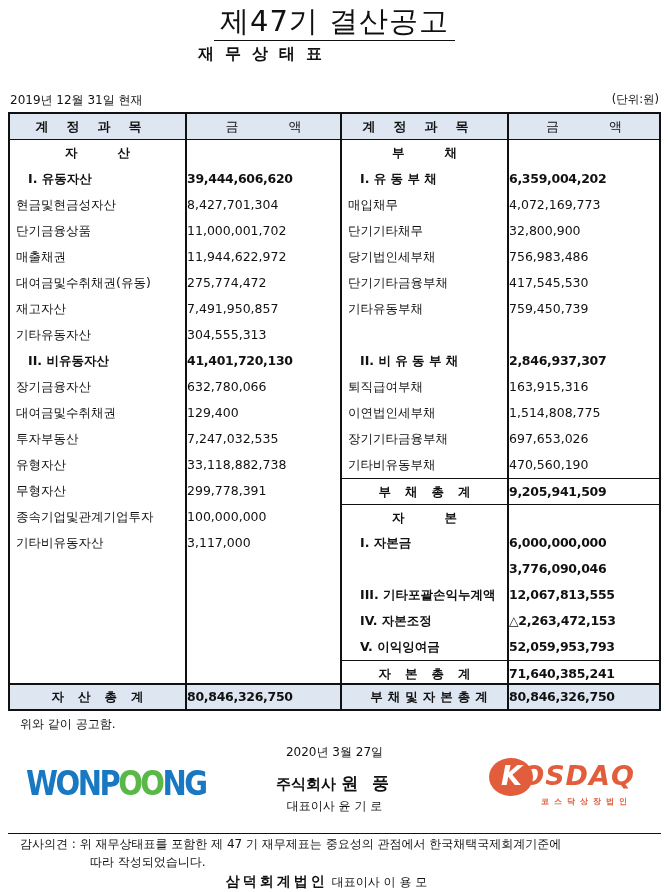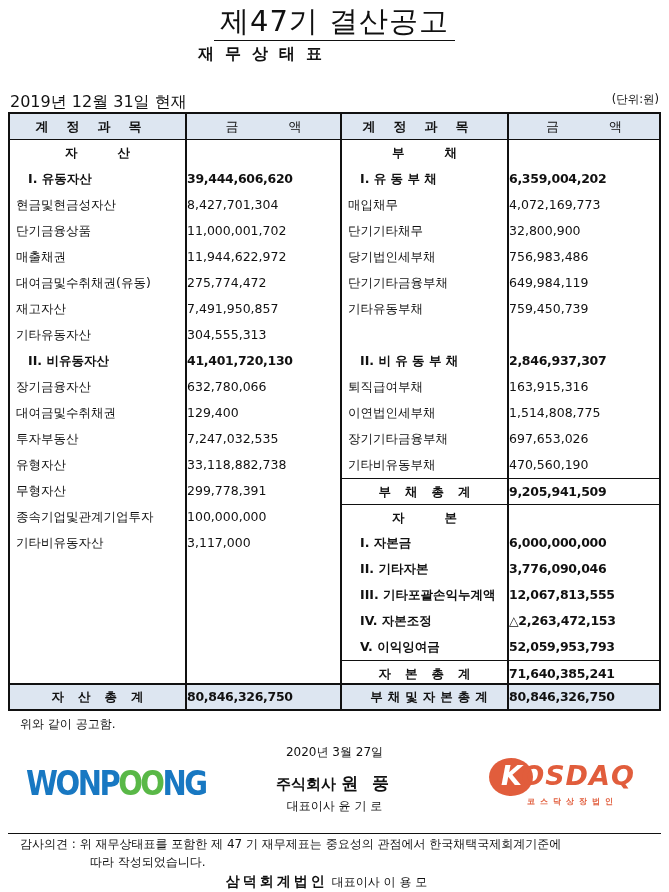--- a/index.html
+++ b/index.html
@@ -10,21 +10,21 @@
     position: absolute; left: 0; width: 669px; top: 4px; text-align: center;
   }
   .title span {
     display: inline-block; font-size: 29px; letter-spacing: 1px;
     border-bottom: 1.5px solid #111; padding: 0 6px 2px; line-height: 34px;
   }
   .subtitle {
     position: absolute; left: 0; width: 531px; top: 44px; text-align: center;
     font-size: 16px; letter-spacing: 11px; font-weight: bold;
   }
-  .meta-date { position: absolute; left: 10px; top: 92px; font-size: 16px; }
+  .meta-date { position: absolute; left: 10px; top: 92px; font-size: 12px; }
   .meta-unit { position: absolute; right: 10px; top: 92px; font-size: 11.5px; }
 
   .sheet {
     position: absolute; left: 8px; top: 112px; width: 653px; height: 599px;
     border: 2px solid #111;
   }
   .col { position: absolute; top: 0; bottom: 0; }
   .c1 { left: 0; width: 175px; }
   .c2 { left: 175px; width: 155px; border-left: 2px solid #111; }
   .c3 { left: 330px; width: 167px; border-left: 2px solid #111; }
@@ -74,21 +74,21 @@
   .logo-kq .circle {
     position: absolute; left: 2px; top: 2px; width: 44px; height: 38px;
     border-radius: 50%; background: #e15d3c;
   }
   .logo-kq .word {
     position: absolute; left: 14px; top: 4px; font-weight: bold; font-style: italic;
     font-size: 27px; color: #e15d3c; letter-spacing: 1px;
   }
   .logo-kq .word .k { color: #ffffff; }
   .logo-kq .sub {
-    position: absolute; left: 40px; top: 40px; font-size: 8px; color: #e15d3c;
+    position: absolute; left: 54px; top: 40px; font-size: 8px; color: #e15d3c;
     letter-spacing: 5px; font-weight: bold;
   }
 
   .audit-line { position: absolute; left: 8px; right: 8px; top: 833px; border-top: 1.5px solid #111; }
   .audit1 { position: absolute; left: 20px; top: 836px; font-size: 12px; }
   .audit2 { position: absolute; left: 90px; top: 854px; font-size: 12px; }
   .auditor { position: absolute; left: 0; width: 653px; top: 873px; text-align: center; font-size: 12px; }
   .auditor b { font-size: 14px; letter-spacing: 3px; margin-right: 4px; }
 </style>
 </head>
@@ -158,37 +158,36 @@
     <div class="row lbl sub" style="top:156px">단기기타금융부채</div>
     <div class="row lbl sub" style="top:182px">기타유동부채</div>
     <div class="row lbl bold" style="top:234px">II. 비 유 동 부 채</div>
     <div class="row lbl sub" style="top:260px">퇴직급여부채</div>
     <div class="row lbl sub" style="top:286px">이연법인세부채</div>
     <div class="row lbl sub" style="top:312px">장기기타금융부채</div>
     <div class="row lbl sub" style="top:338px">기타비유동부채</div>
     <div class="row lbl total line-top" style="top:364px">부채총계</div>
     <div class="row lbl section line-top" style="top:390px">자본</div>
     <div class="row lbl bold" style="top:416px">I. 자본금</div>
-    <div class="row lbl bold" style="top:442px">II. 기타자본</div>
     <div class="row lbl bold" style="top:468px">III. 기타포괄손익누계액</div>
     <div class="row lbl bold" style="top:494px">IV. 자본조정</div>
     <div class="row lbl bold" style="top:520px">V. 이익잉여금</div>
     <div class="row lbl total line-top" style="top:546px">자본총계</div>
     <div class="footer-band">
       <div class="row lbl total" style="top:-1px; letter-spacing:5px; padding-left:14px">부채및자본총계</div>
     </div>
   </div>
 
   <div class="col c4">
     <div class="hdr">금 액</div>
     <div class="row amt bold" style="top:52px">6,359,004,202</div>
     <div class="row amt" style="top:78px">4,072,169,773</div>
     <div class="row amt" style="top:104px">32,800,900</div>
     <div class="row amt" style="top:130px">756,983,486</div>
-    <div class="row amt" style="top:156px">649,984,119</div>
+    <div class="row amt" style="top:156px">417,545,530</div>
     <div class="row amt" style="top:182px">759,450,739</div>
     <div class="row amt bold" style="top:234px">2,846,937,307</div>
     <div class="row amt" style="top:260px">163,915,316</div>
     <div class="row amt" style="top:286px">1,514,808,775</div>
     <div class="row amt" style="top:312px">697,653,026</div>
     <div class="row amt" style="top:338px">470,560,190</div>
     <div class="row amt bold line-top" style="top:364px">9,205,941,509</div>
     <div class="row amt line-top" style="top:390px"></div>
     <div class="row amt bold" style="top:416px">6,000,000,000</div>
     <div class="row amt bold" style="top:442px">3,776,090,046</div>

